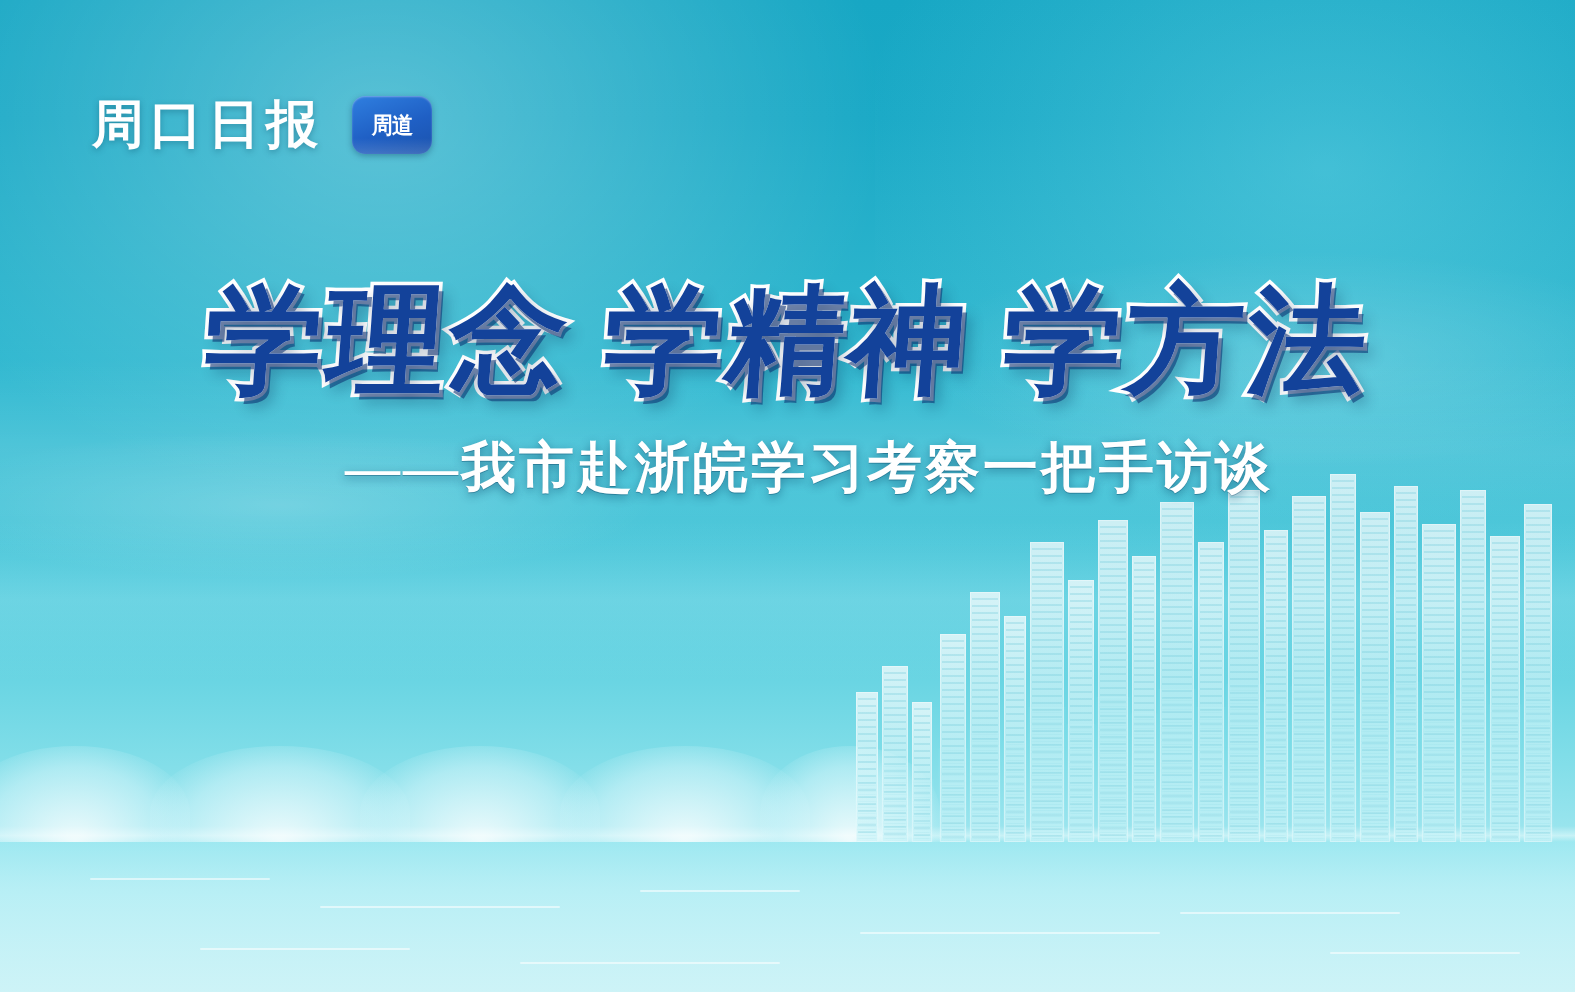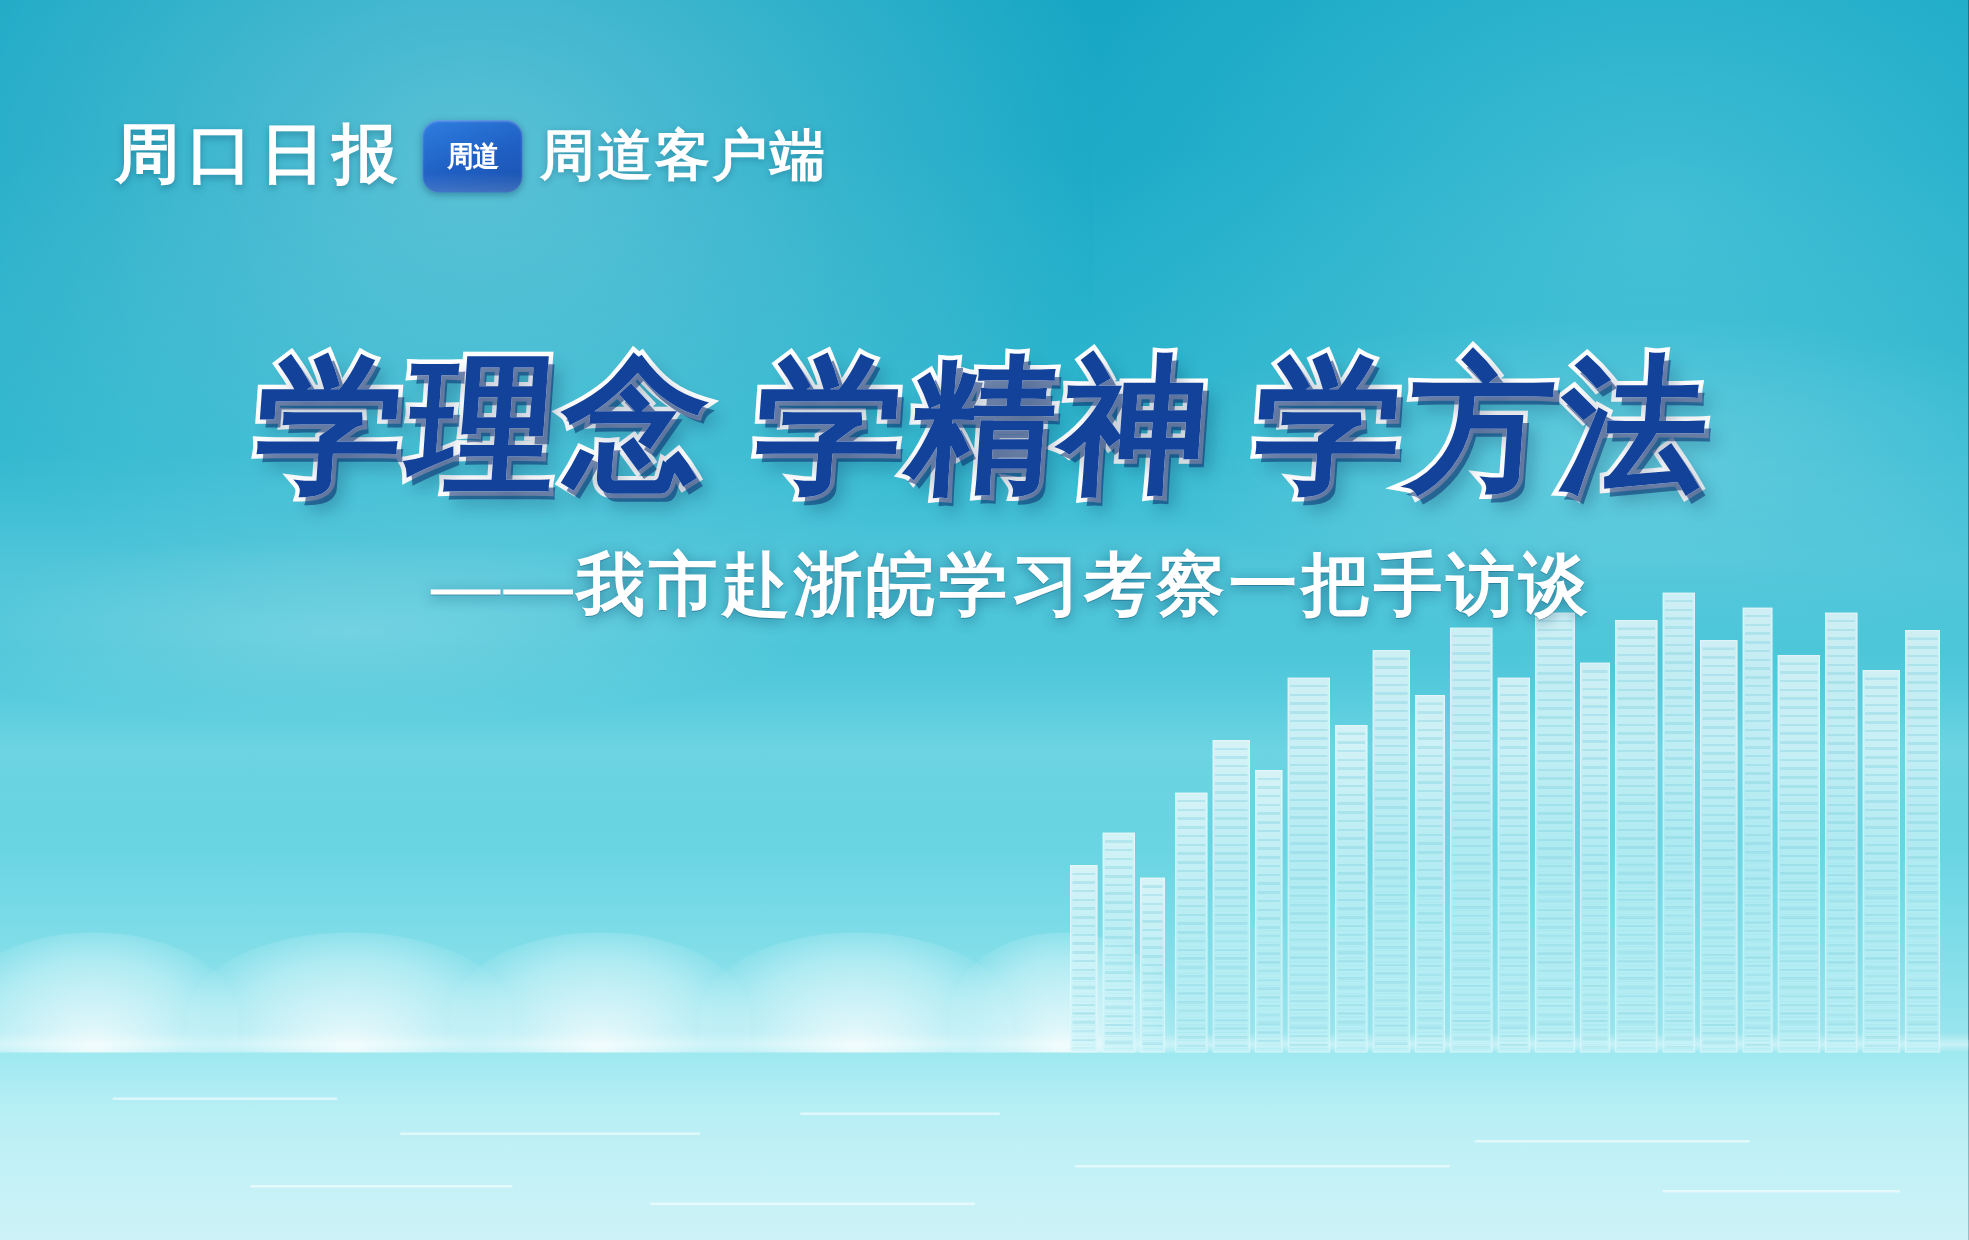--- a/index.html
+++ b/index.html
@@ -60,21 +60,21 @@
     background: radial-gradient(ellipse at 50% 50%, rgba(255,255,255,0.18) 0%, rgba(255,255,255,0) 70%);
   }
 
   
   .logo-bar {
     position: absolute;
     left: 92px;
     top: 88px;
     display: flex;
     align-items: center;
-    gap: 14px;
+    gap: 28px;
     height: 74px;
   }
   .logo-masthead {
     color: #ffffff;
     font-family: "Liberation Serif", serif;
     font-weight: bold;
     font-size: 52px;
     letter-spacing: 6px;
     line-height: 1;
     text-shadow: 0 2px 6px rgba(0,60,90,0.35);
@@ -286,21 +286,20 @@
       <div class="ripple" style="left: 1330px; top: 420px; width: 190px;"></div>
       <div class="ripple" style="left: 200px; top: 416px; width: 210px;"></div>
       <div class="ripple" style="left: 520px; top: 430px; width: 260px;"></div>
     </div>
 
   <div class="logo-bar">
     <span class="logo-masthead">周口日报</span>
     <span class="logo-badge">
       <span class="badge-text">周道</span>
     </span>
-    <span class="logo-appname">周道客户端</span>
   </div>
 
   <div class="title-wrap">
     <div class="main-title">学理念 学精神 学方法</div>
     <div class="subtitle">——我市赴浙皖学习考察一把手访谈</div>
   </div>
 
 </div>
 
 </body></html>

